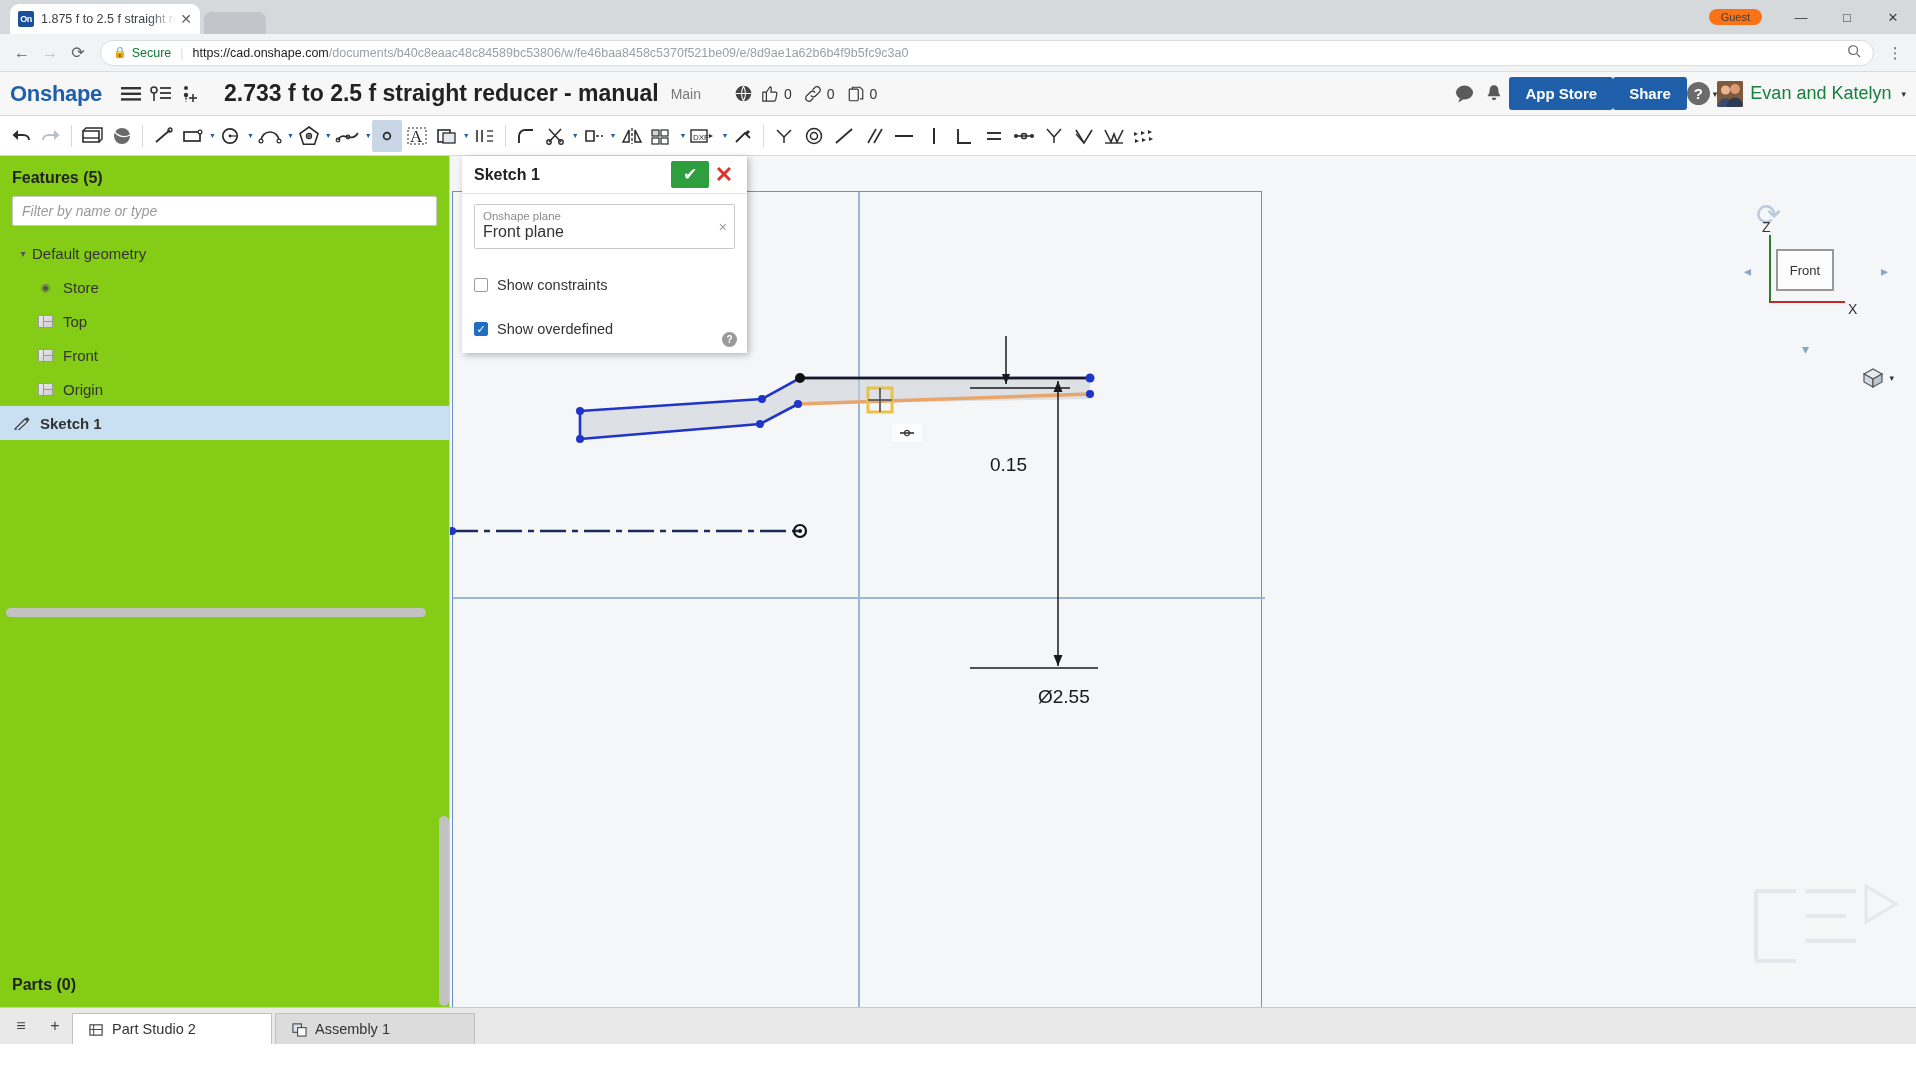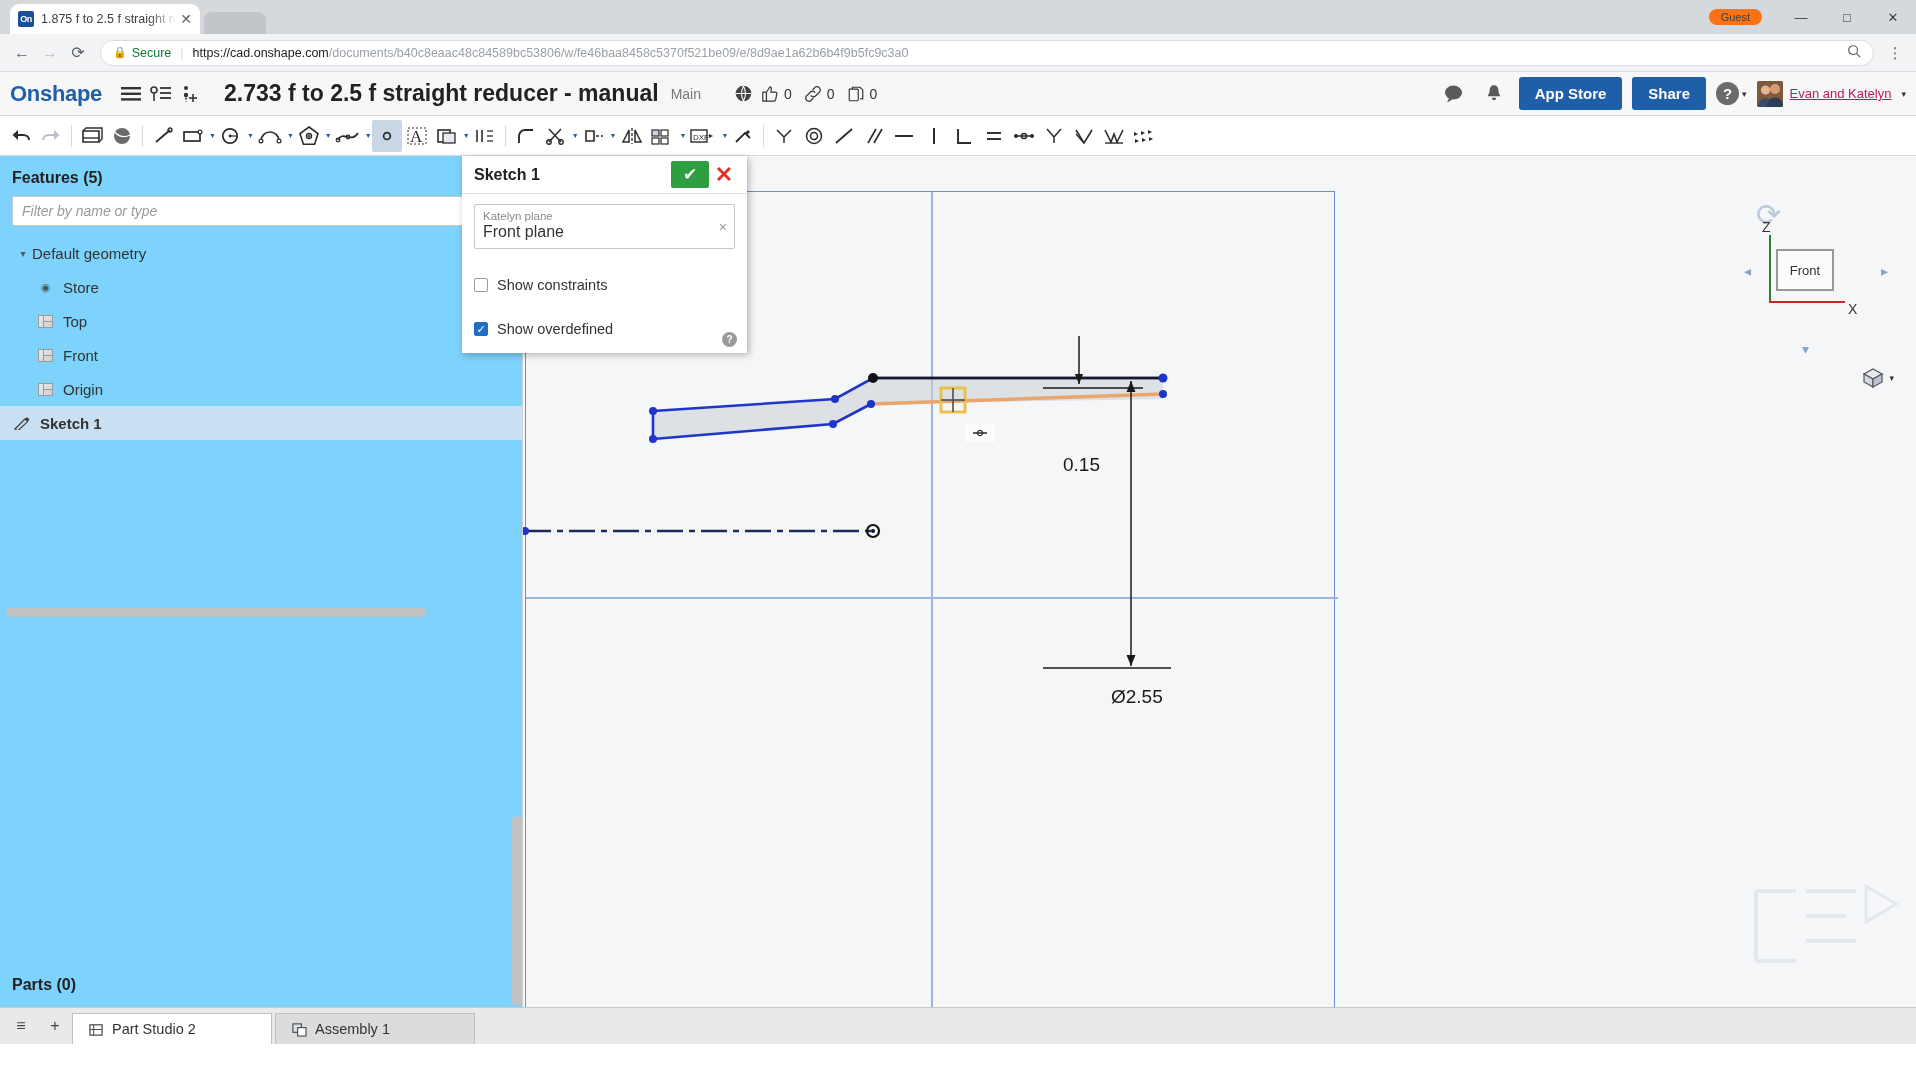--- a/index.html
+++ b/index.html
@@ -86,38 +86,38 @@
     justify-content: center; color: #333; cursor: pointer;
   }
   .doc-title {
     font-size: 23px; font-weight: bold; color: #222;
     margin-left: 18px; white-space: nowrap;
   }
   .doc-branch { font-size: 14px; color: #777; margin-left: 12px; }
   .hdr-mid { display: flex; align-items: center; margin-left: 28px; gap: 2px; }
   .stat { display: flex; align-items: center; gap: 5px; margin-right: 10px;
           font-size: 14px; color: #333; cursor: pointer; }
-  .hdr-right { margin-left: auto; display: flex; align-items: center; gap: 10px; }
+  .hdr-right { margin-left: auto; display: flex; align-items: center; gap: 0; }
   .btn-blue {
     background: #1f5fa9; color: #fff; font-size: 15px; font-weight: bold;
     padding: 8px 16px; border-radius: 3px; cursor: pointer; border: none;
     font-family: inherit;
   }
   .help-circle {
     width: 23px; height: 23px; border-radius: 50%; background: #6b6b6b;
     color: #fff; font-size: 15px; font-weight: bold; display: flex;
     align-items: center; justify-content: center; cursor: pointer;
   }
   .caret { font-size: 9px; color: #333; margin-left: 3px; }
   .avatar {
     width: 26px; height: 26px; border-radius: 2px; overflow: hidden;
     background: linear-gradient(135deg,#c98e6a 0%,#8a5a3a 50%,#5d3a24 100%);
     flex: 0 0 auto;
   }
-  .user-name { font-size: 13px; color: #be185d; white-space: nowrap; text-decoration: underline; }
+  .user-name { font-size: 18px; color: #15803d; white-space: nowrap; }
 
   
   .cad-toolbar {
     height: 40px; background: #fff; border-bottom: 1px solid #d8d8d8;
     display: flex; align-items: center; padding: 0 6px;
   }
   .tb {
     height: 32px; min-width: 30px; display: flex; align-items: center;
     justify-content: center; cursor: pointer; color: #2b2b2b; padding: 0 3px;
     border-radius: 2px;
@@ -125,21 +125,21 @@
   .tb.active { background: #c9d6e5; }
   .tb.dim { color: #b9c0c7; }
   .tb-caret { font-size: 7px; color: #1f5fa9; margin-left: 1px; cursor: pointer; }
   .tb-sep { width: 1px; height: 22px; background: #d8d8d8; margin: 0 5px; }
 
   
   .workspace { display: flex; height: 851px; position: relative; }
 
   
   .left-panel {
-    width: 523px; background: #7dd3fc; border-right: 1px solid #d0d0d0;
+    width: 450px; background: #84cc16; border-right: 1px solid #d0d0d0;
     display: flex; flex-direction: column; position: relative;
   }
   .features-hdr {
     font-size: 16px; font-weight: bold; color: #222;
     padding: 13px 12px 9px 12px;
   }
   .filter-box {
     margin: 0 12px; height: 30px; border: 1px solid #c8c8c8;
     font-size: 14px; padding: 0 9px; color: #333; font-family: inherit;
     font-style: italic; border-radius: 2px; outline: none;
@@ -700,21 +700,21 @@
   </div>
 
   <div class="sketch-dialog">
     <div class="sd-header">
       <span class="sd-title">Sketch 1</span>
       <div class="sd-ok">✔</div>
       <div class="sd-cancel">✕</div>
     </div>
     <div class="sd-body">
       <div class="sd-field">
-        <span class="sd-field-label">Katelyn plane</span>
+        <span class="sd-field-label">Onshape plane</span>
         <span class="sd-field-val">Front plane</span>
         <span class="sd-field-x">×</span>
       </div>
 
       <div class="sd-check">
         <span class="cbox"></span>
         <span>Show constraints</span>
       </div>
       <div class="sd-check">
         <span class="cbox on">✓</span>

